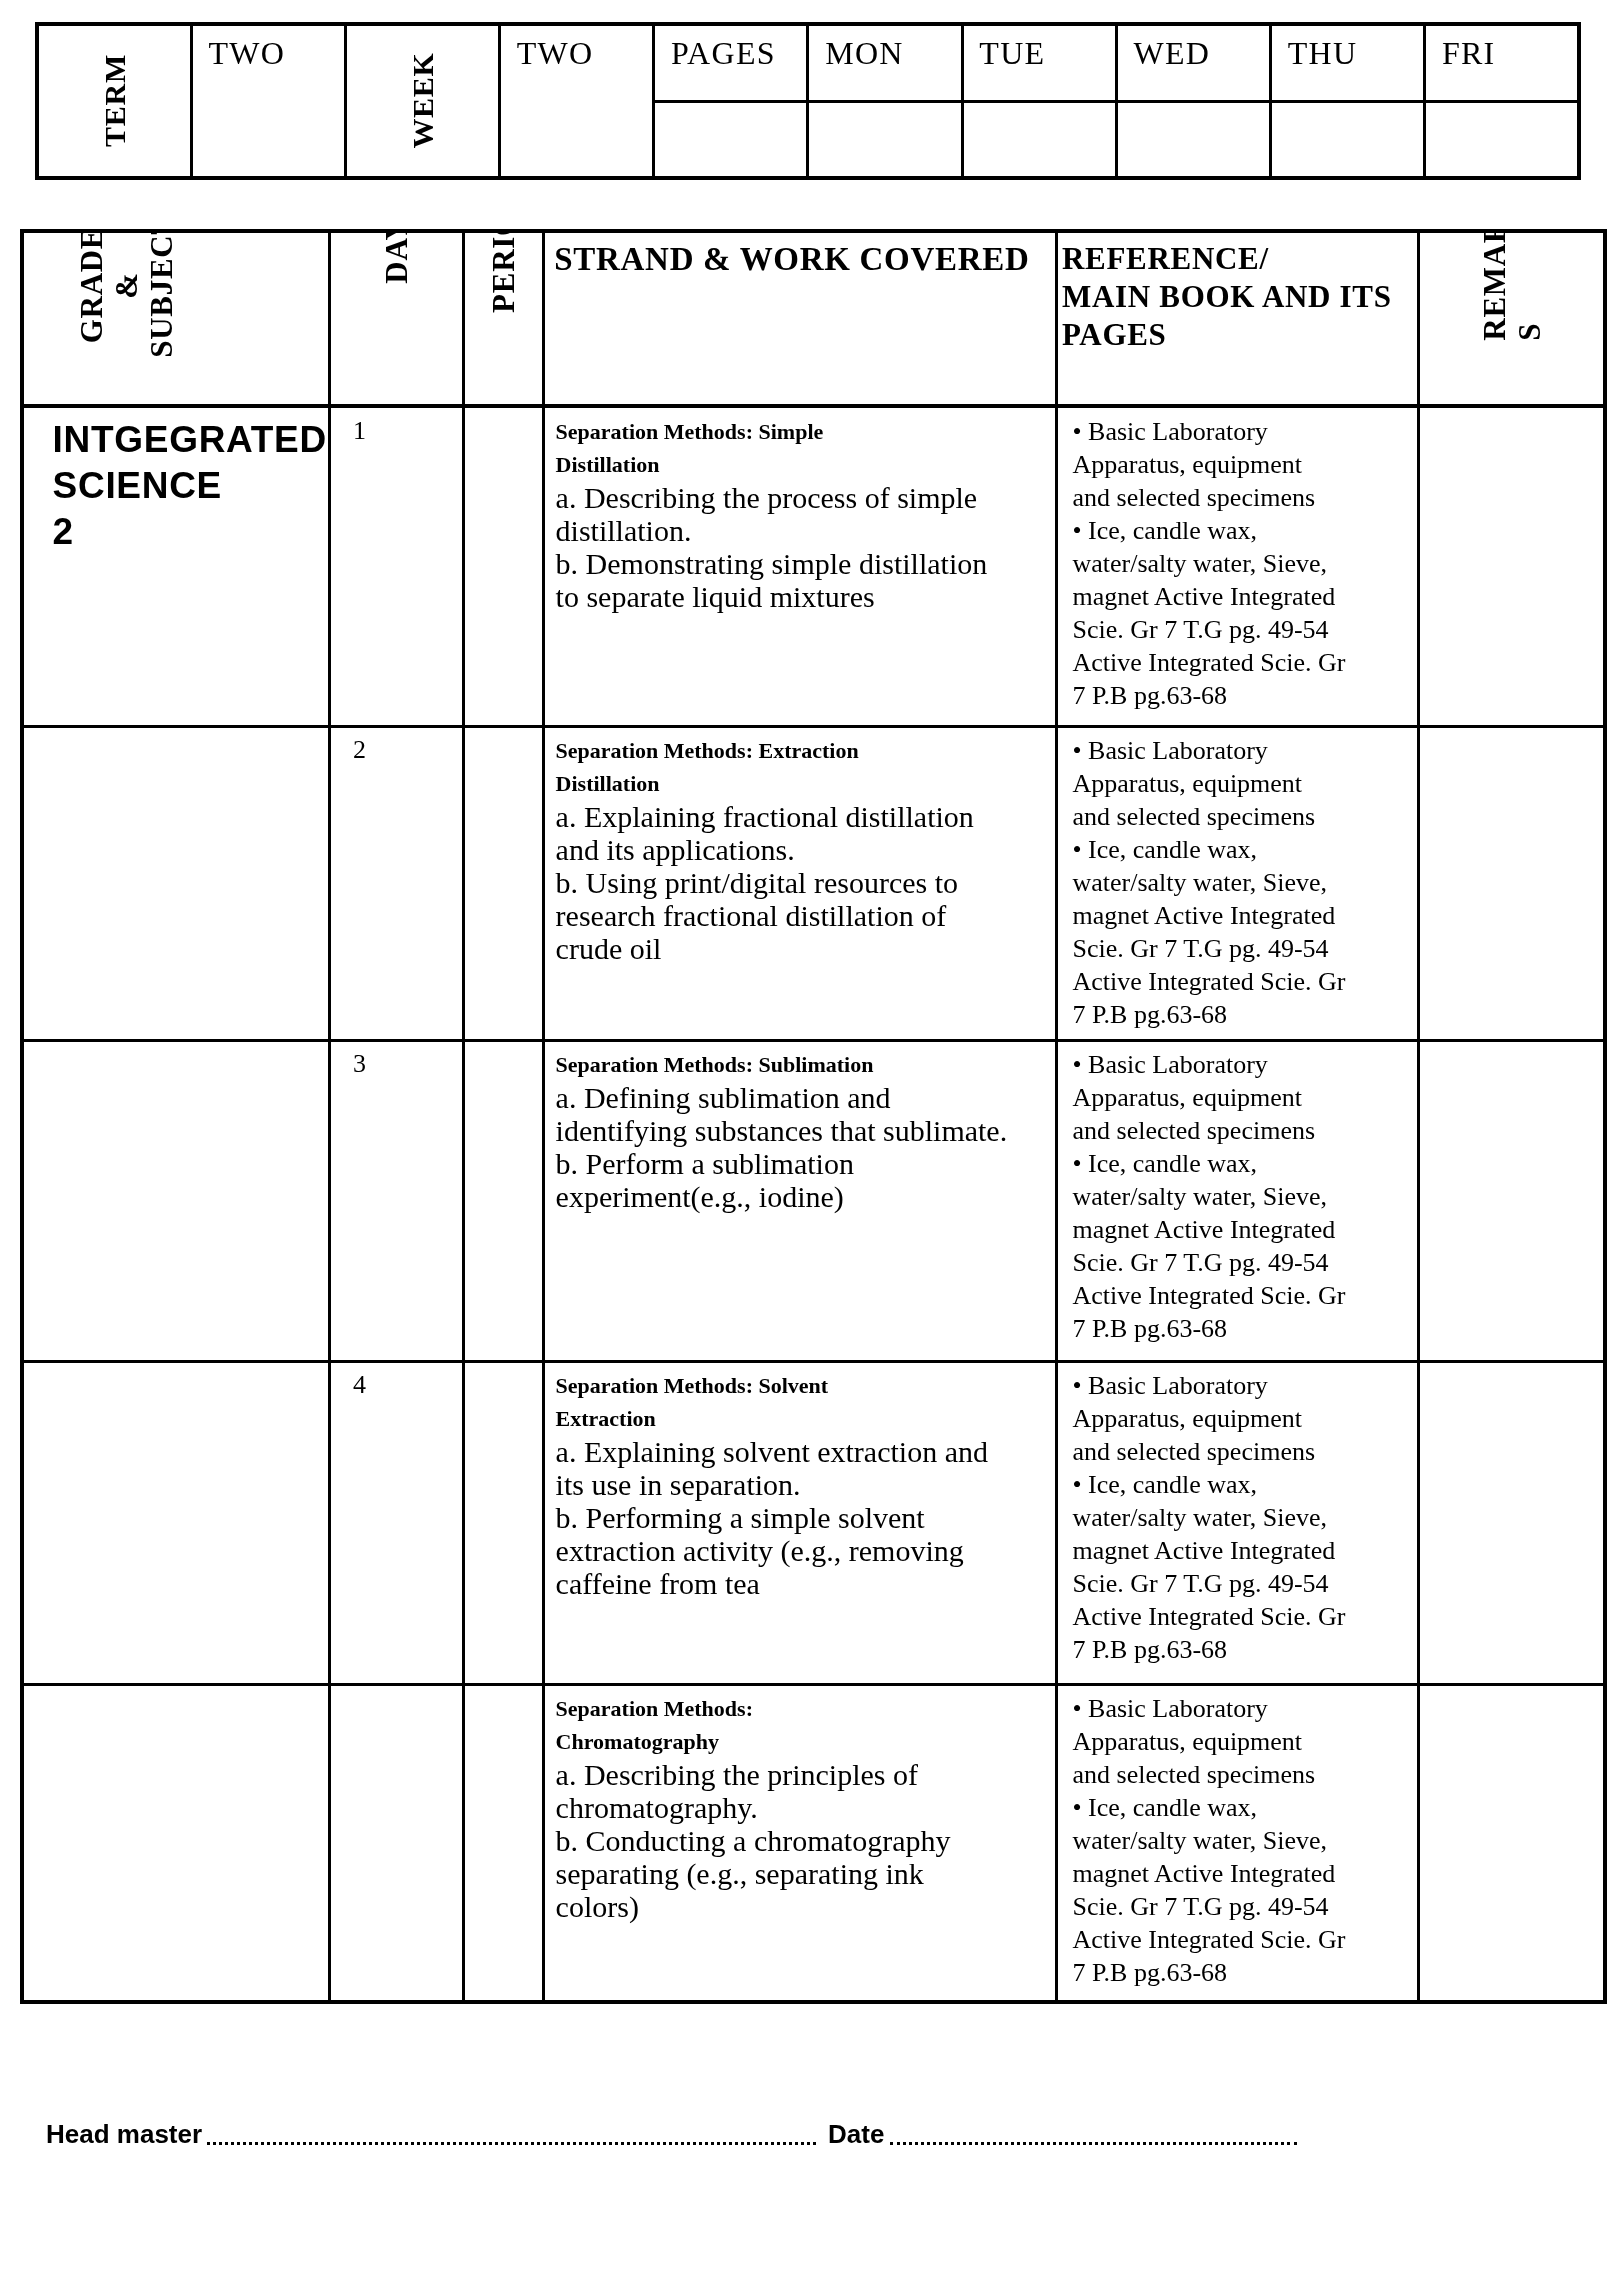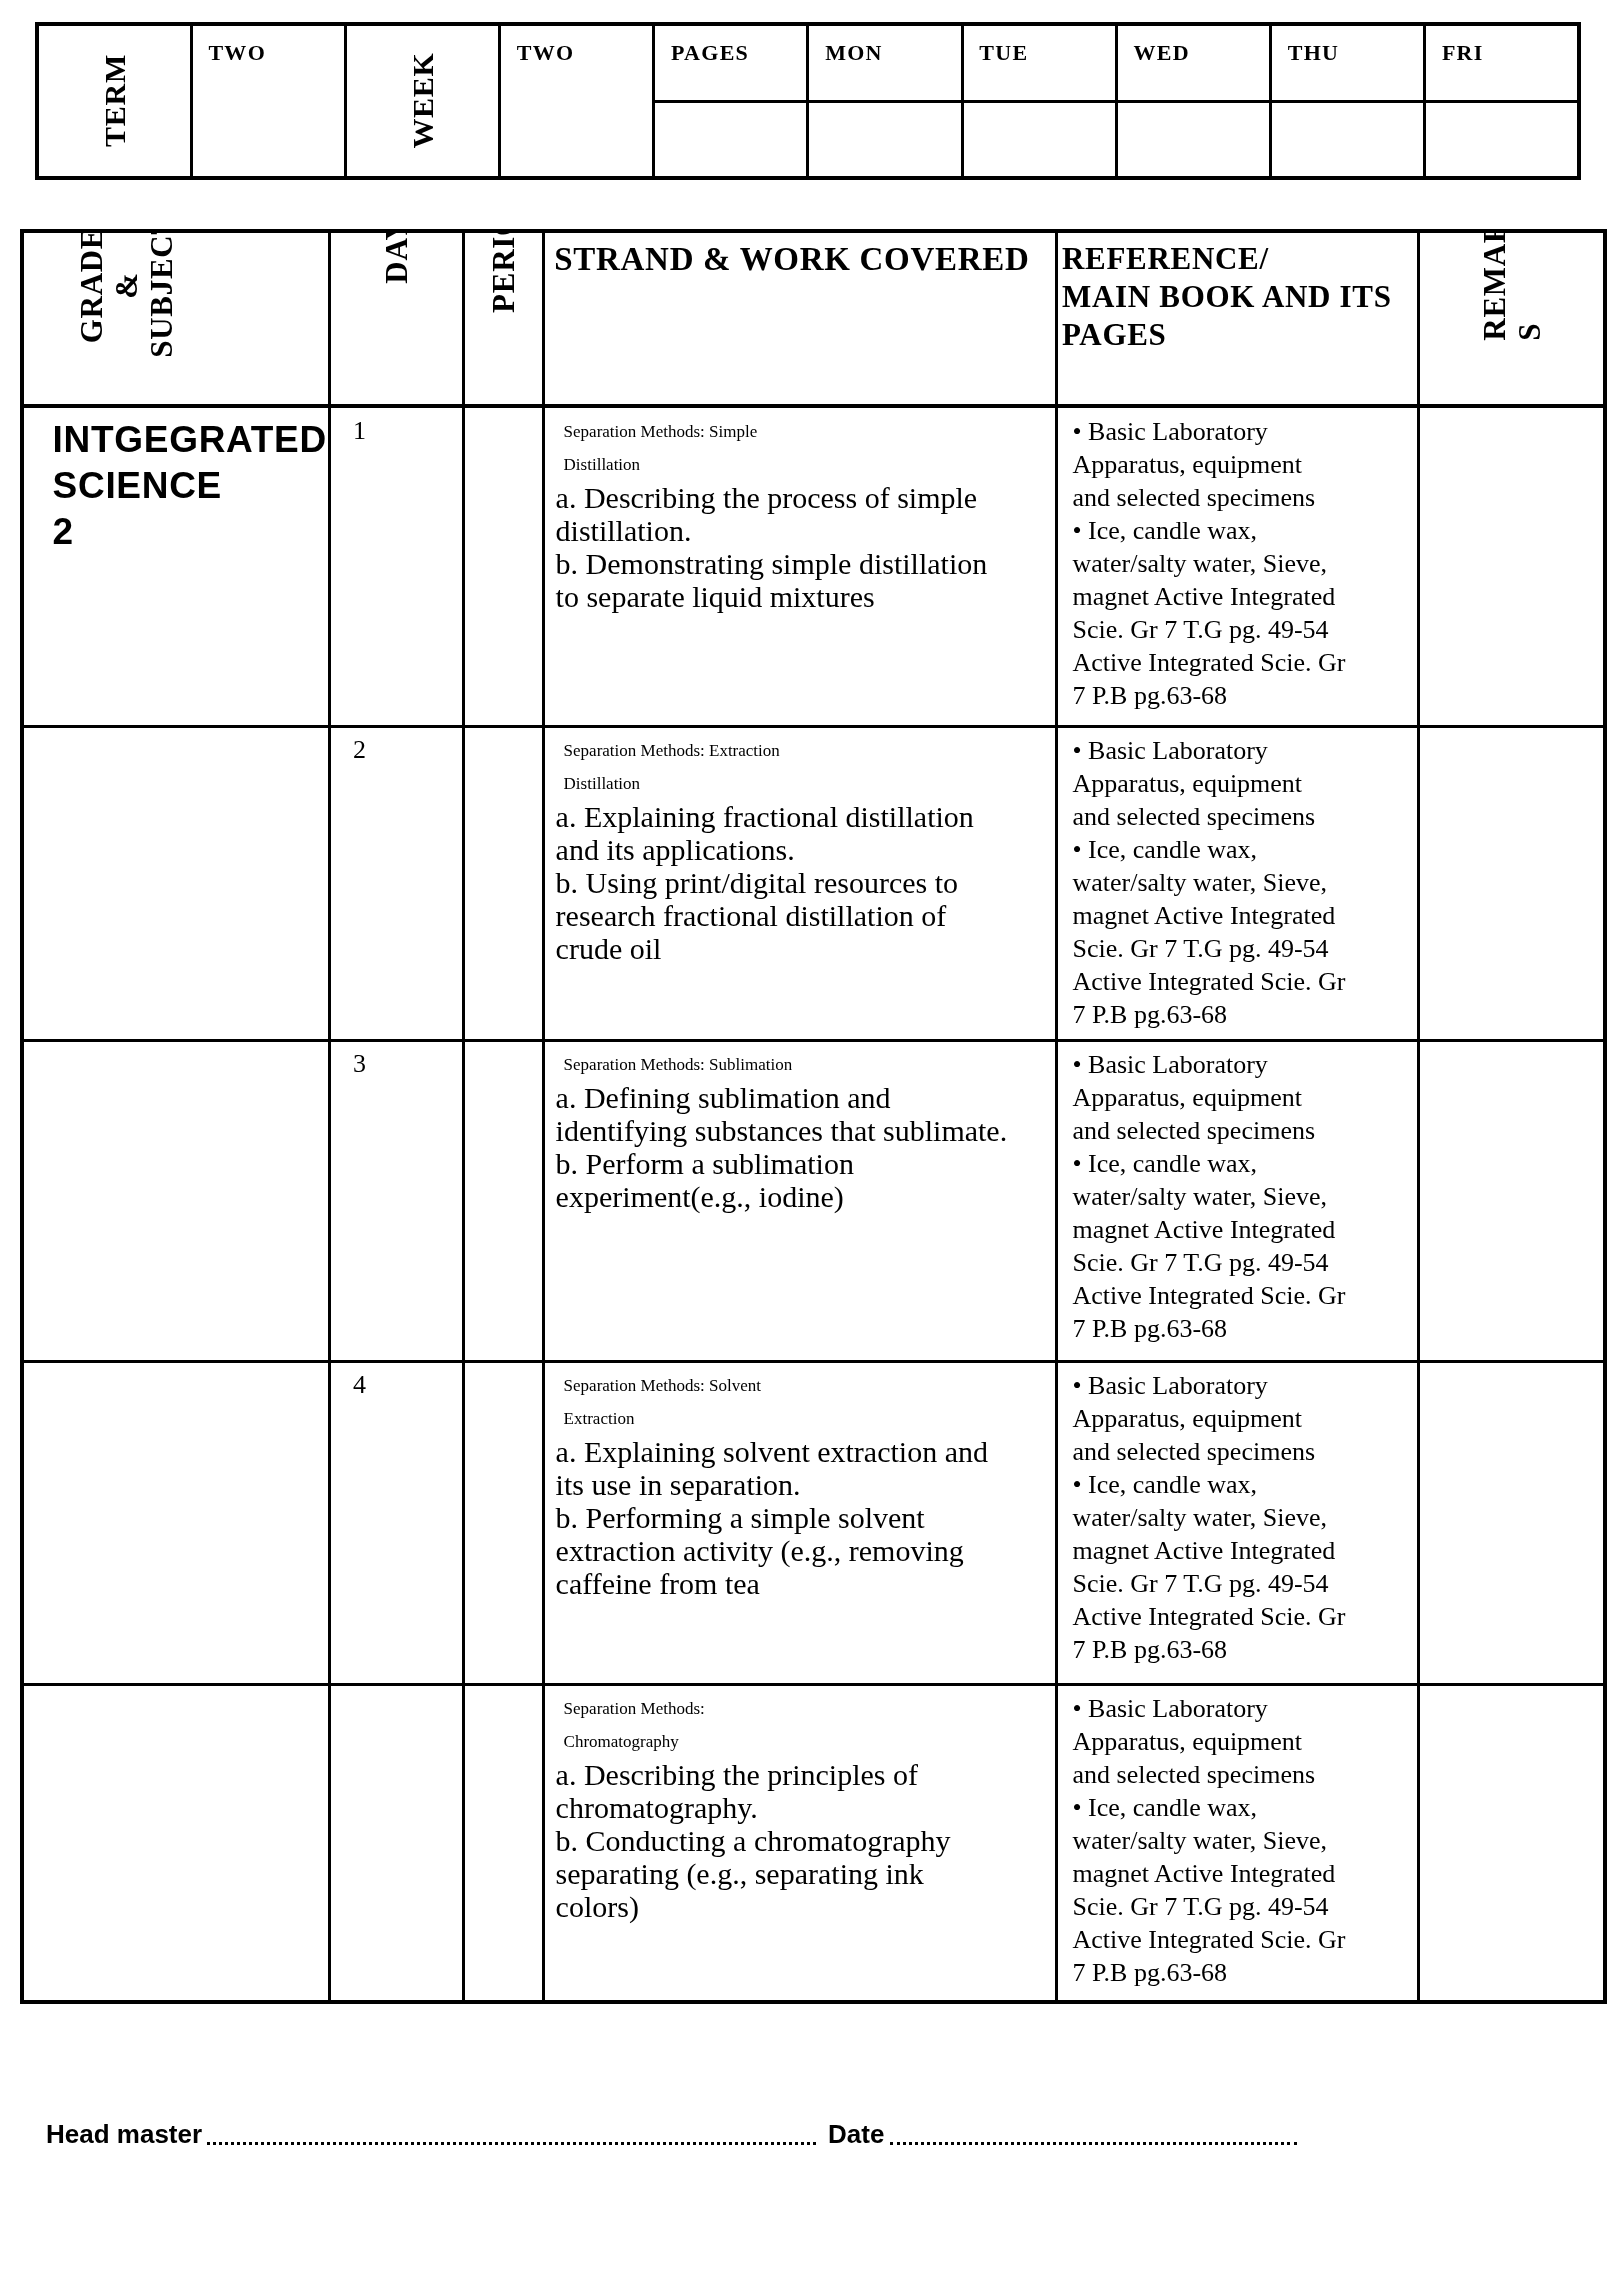--- a/index.html
+++ b/index.html
@@ -7,21 +7,21 @@
     position:relative;width:1623px;height:2295px;background:#ffffff;
     font-family:"Liberation Serif","DejaVu Serif",serif;color:#000;overflow:hidden;
   }
   table{border-collapse:collapse;table-layout:fixed;}
   td{border:3.3px solid #000;vertical-align:top;padding:0;overflow:hidden;}
 
   
   .toptable{position:absolute;left:35px;top:21.6px;width:1546px;border:4.6px solid #000;}
   .toptable tr.r1 td{height:74px;}
   .toptable tr.r2 td{height:73px;}
-  .tt-label{font-weight:bold;font-size:22px;letter-spacing:1.3px;padding:10.5px 3.9px 0 15.7px;line-height:34px;}
+  .tt-label{font-weight:normal;font-size:32px;letter-spacing:1.3px;padding:10.5px 3.9px 0 15.7px;line-height:34px;}
 
   
   .vwrap{display:flex;width:100%;height:100%;align-items:center;justify-content:center;}
   .vwrap.left{justify-content:flex-start;padding-left:30px;box-sizing:border-box;}
   .vtext{transform:rotate(-90deg);font-weight:bold;font-size:30px;letter-spacing:0.7px;
          white-space:pre-line;text-align:center;line-height:35px;}
   .vtext.big{font-size:31px;}
   .vtext.startline{text-align:left;}
 
   
@@ -29,21 +29,21 @@
   .maintable tr.hrow td{border-bottom-width:4.6px;}
   .hdr-left{font-weight:bold;font-size:33px;line-height:37px;padding:7.9px 5.2px 0 9.2px;letter-spacing:0.7px;}
   .hdr-center{font-weight:bold;font-size:31px;line-height:38px;text-align:left;
               padding:6.5px 3.9px 0 3.9px;white-space:pre-line;letter-spacing:0.7px;}
 
   .grade-title{font-family:"Liberation Sans","DejaVu Sans",sans-serif;font-weight:bold;
                font-size:37px;line-height:46px;letter-spacing:0.7px;
                padding:9.2px 3.9px 0 29px;white-space:pre-line;}
   .day-num{font-size:26px;line-height:30px;padding:7.9px 0 0 22px;}
   .strand-pad{padding:6.5px 6.5px 0 10.5px;}
-  .strand-title{font-weight:normal;font-size:17px;line-height:33px;white-space:pre-line;margin-left:8px;}
+  .strand-title{font-weight:bold;font-size:22px;line-height:33px;white-space:pre-line;}
   .strand-body{font-size:30px;line-height:33px;white-space:pre-line;}
   .ref-pad{padding:6.5px 3.9px 0 14.4px;font-size:26px;line-height:33px;white-space:pre-line;}
 
   
   .footer-line{position:absolute;left:46px;display:flex;align-items:flex-end;
                font-family:"Liberation Sans","DejaVu Sans",sans-serif;
                font-weight:bold;font-size:26px;line-height:31px;white-space:nowrap;}
   .dots{border-bottom:3.3px dotted #000;height:0;margin-bottom:4.6px;}
   .dots.fill{flex:1 1 auto;}
   .gap18{width:11.8px;flex:none;}

